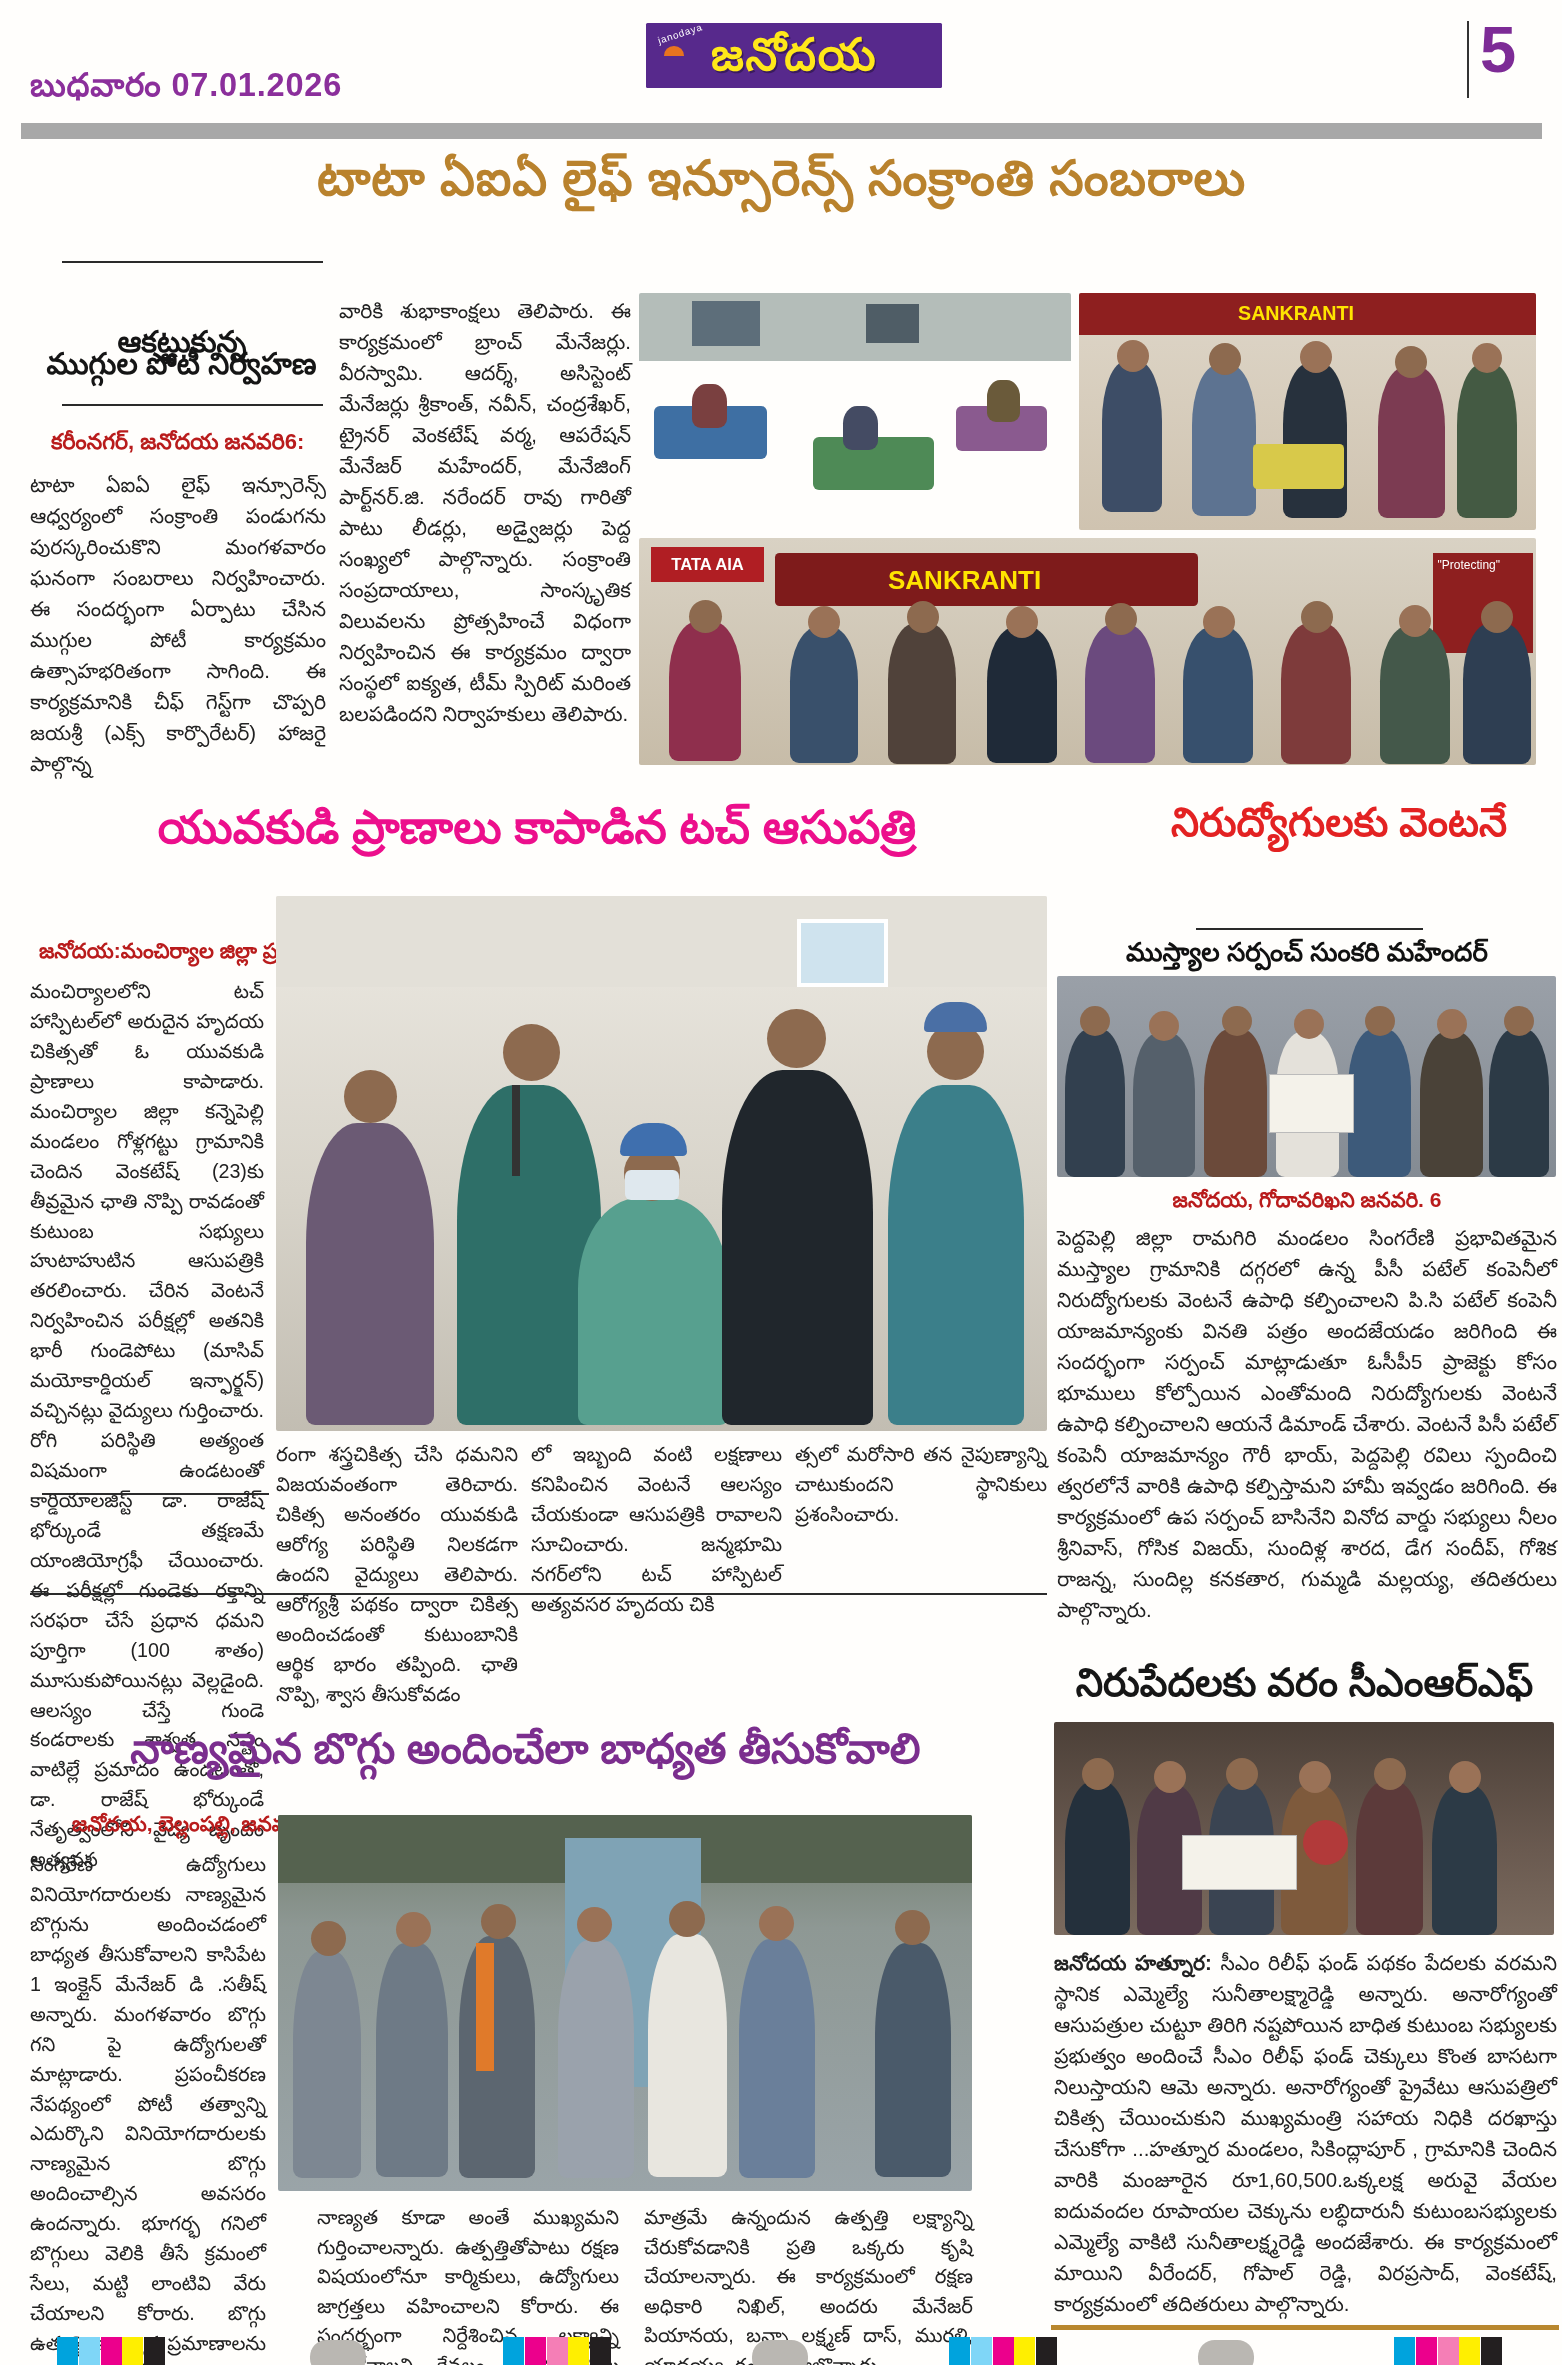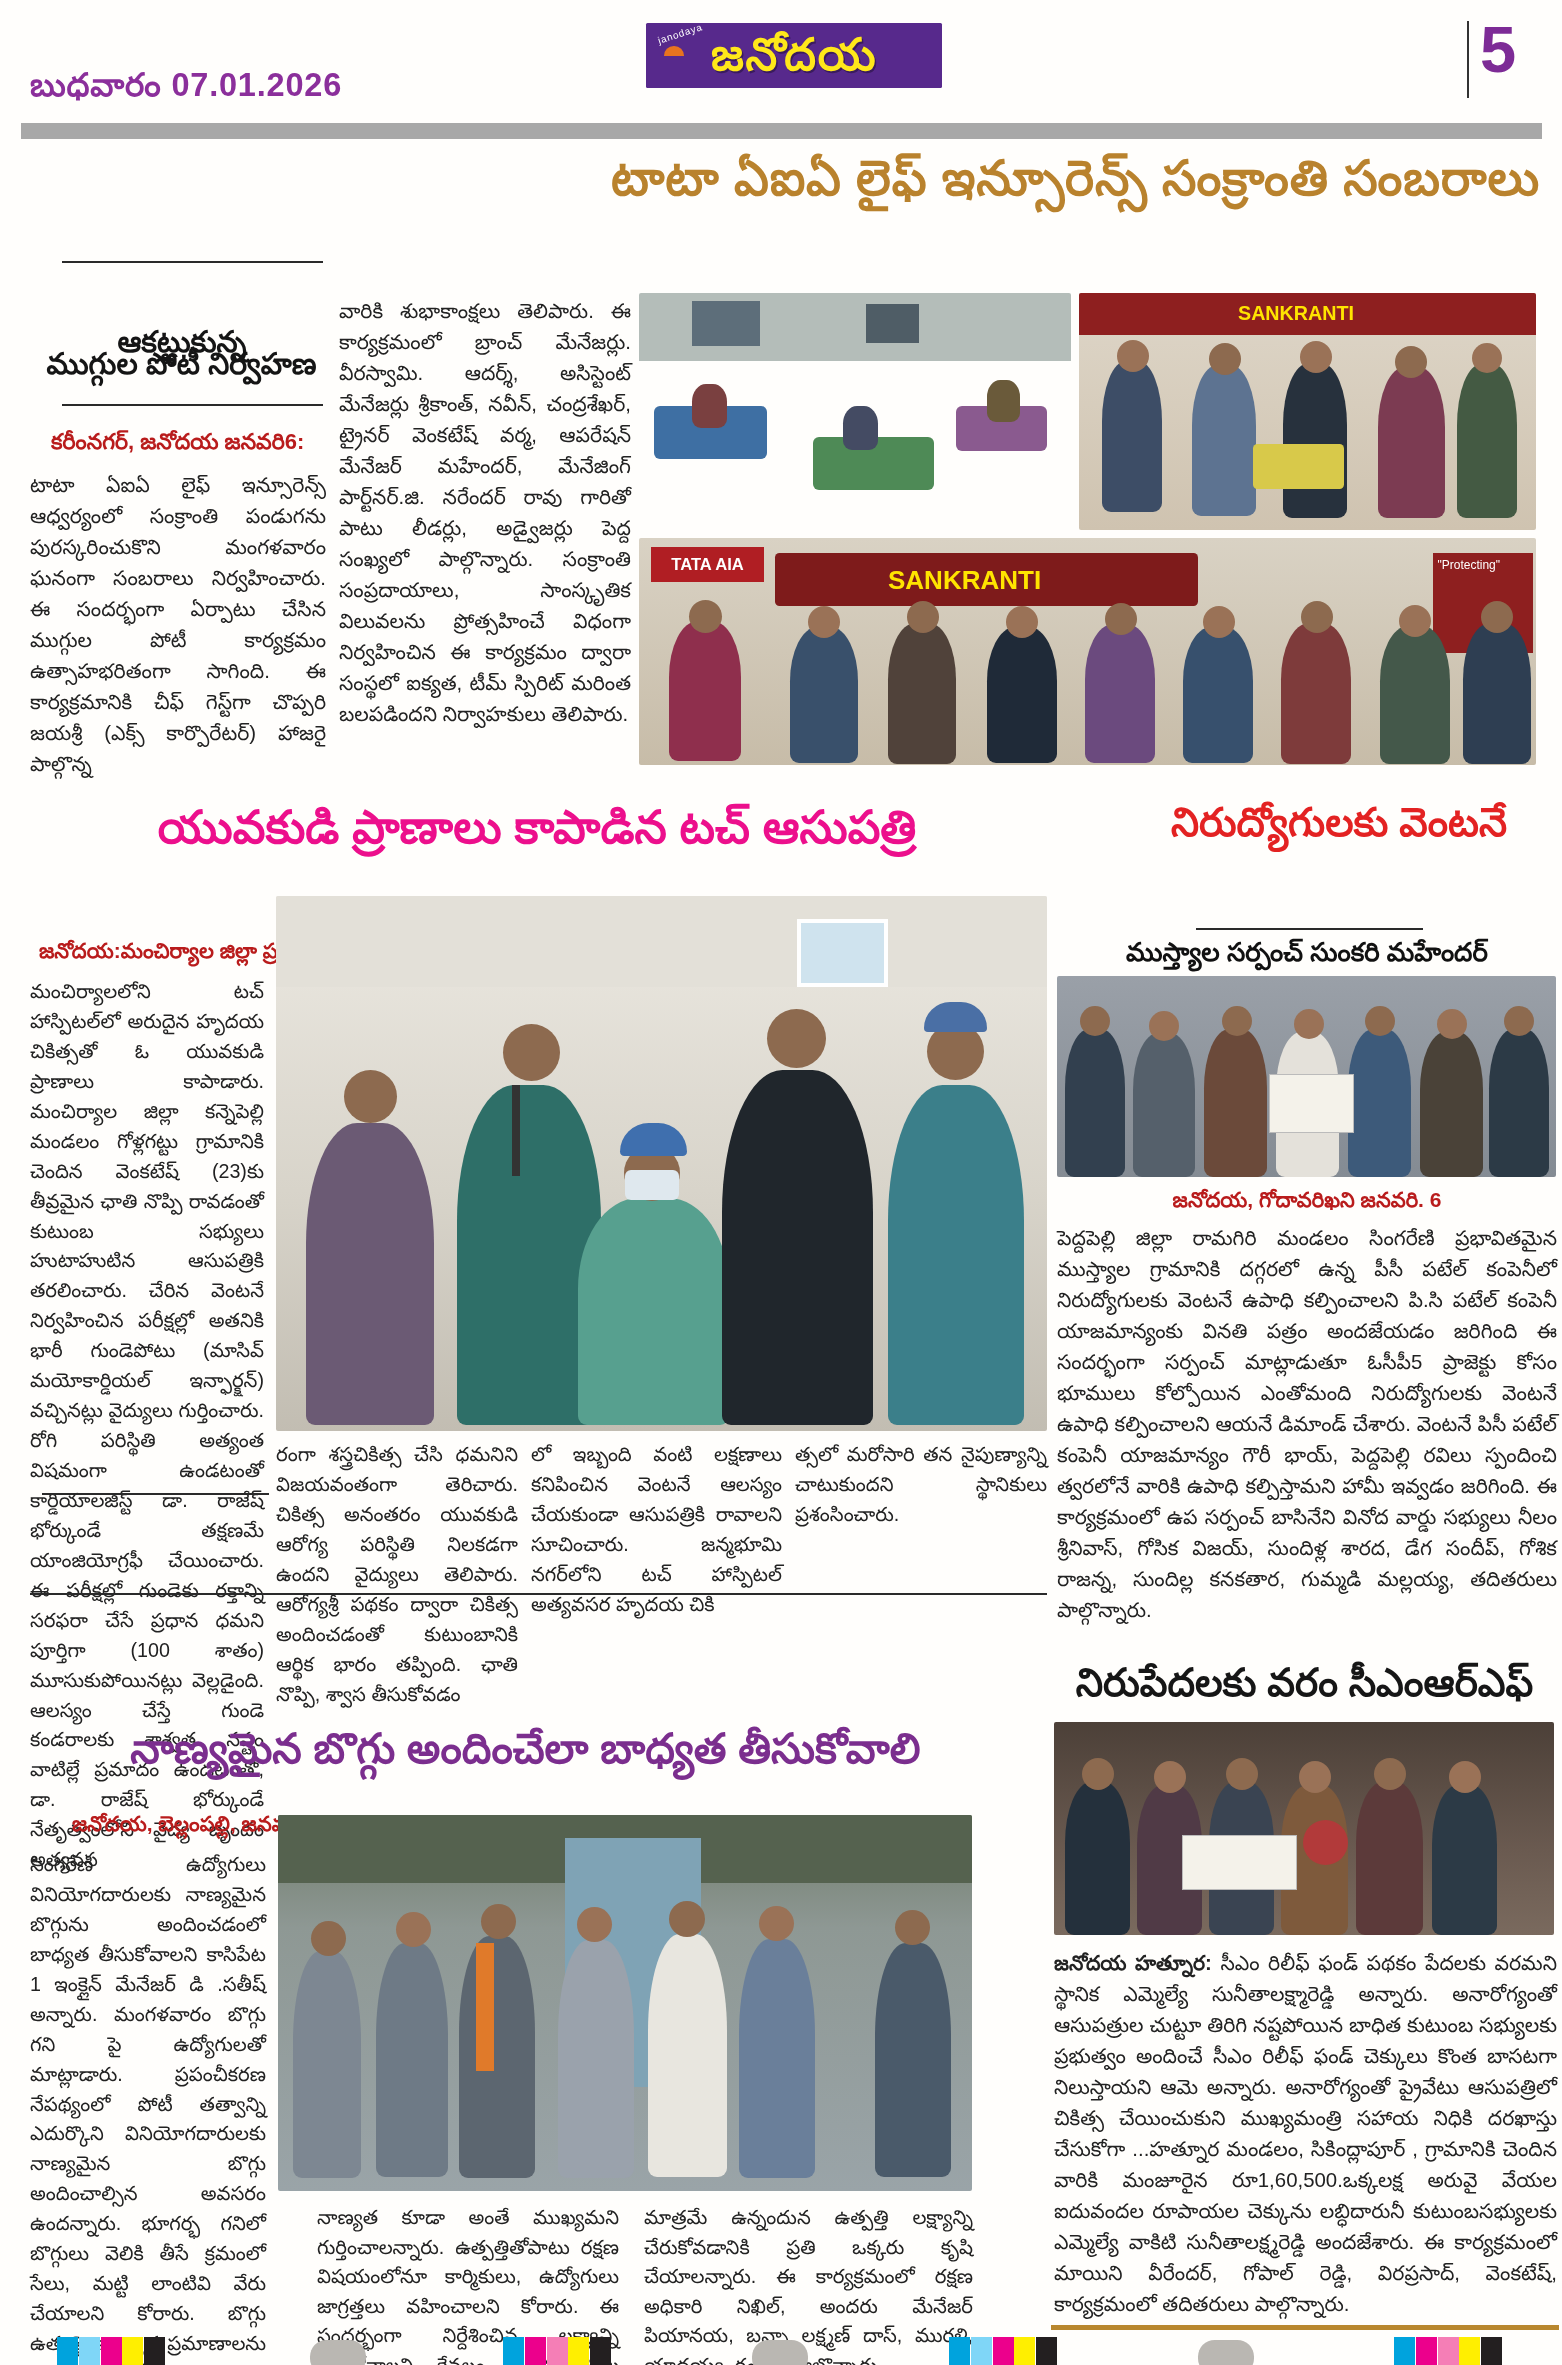--- a/index.html
+++ b/index.html
@@ -55,21 +55,21 @@
     <div class="abs" id="masthead-logo" style="left:10.6px;top:4.5px;">janodaya</div>
     <div class="abs" id="masthead-sun" style="left:18px;top:23px;"></div>
     <div class="abs" id="masthead-word" style="left:0;top:6px;width:100%;text-align:center;">జనోదయ</div>
   </div>
 
   <div class="abs" id="pageno-div" style="left:1467px;top:21px;height:77px;"></div>
   <div class="abs" id="pageno" style="left:1480px;top:12px;">5</div>
 
   <div class="abs graybar" style="left:21px;top:123px;width:1521px;height:16px;"></div>
 
-  <div class="abs c" id="lead-headline" style="left:23px;top:150px;width:1517px;text-align:right;">టాటా ఏఐఏ లైఫ్ ఇన్సూరెన్స్ సంక్రాంతి సంబరాలు</div>
+  <div class="abs c" id="lead-headline" style="left:23px;top:150px;width:1517px;">టాటా ఏఐఏ లైఫ్ ఇన్సూరెన్స్ సంక్రాంతి సంబరాలు</div>
 
   <div class="abs rule" style="left:62px;top:261px;width:261px;"></div>
   <div class="abs c subhead" style="left:31px;top:278px;width:302px;margin-top:40px;">ఆకట్టుకున్న</div>
   <div class="abs c subhead" style="left:23px;top:340px;width:317px;">ముగ్గుల పోటీ నిర్వహణ</div>
   <div class="abs rule" style="left:62px;top:404px;width:261px;"></div>
 
   <div class="abs dateline" style="left:51px;top:429px;">కరీంనగర్, జనోదయ జనవరి6:</div>
 
   <div class="abs j body-txt" style="left:30px;top:470px;width:296px;height:302px;">టాటా ఏఐఏ లైఫ్ ఇన్సూరెన్స్ ఆధ్వర్యంలో సంక్రాంతి పండుగను పురస్కరించుకొని మంగళవారం ఘనంగా సంబరాలు నిర్వహించారు. ఈ సందర్భంగా ఏర్పాటు చేసిన ముగ్గుల పోటీ కార్యక్రమం ఉత్సాహభరితంగా సాగింది. ఈ కార్యక్రమానికి చీఫ్ గెస్ట్‌గా చొప్పరి జయశ్రీ (ఎక్స్ కార్పొరేటర్) హాజరై పాల్గొన్న</div>
 

